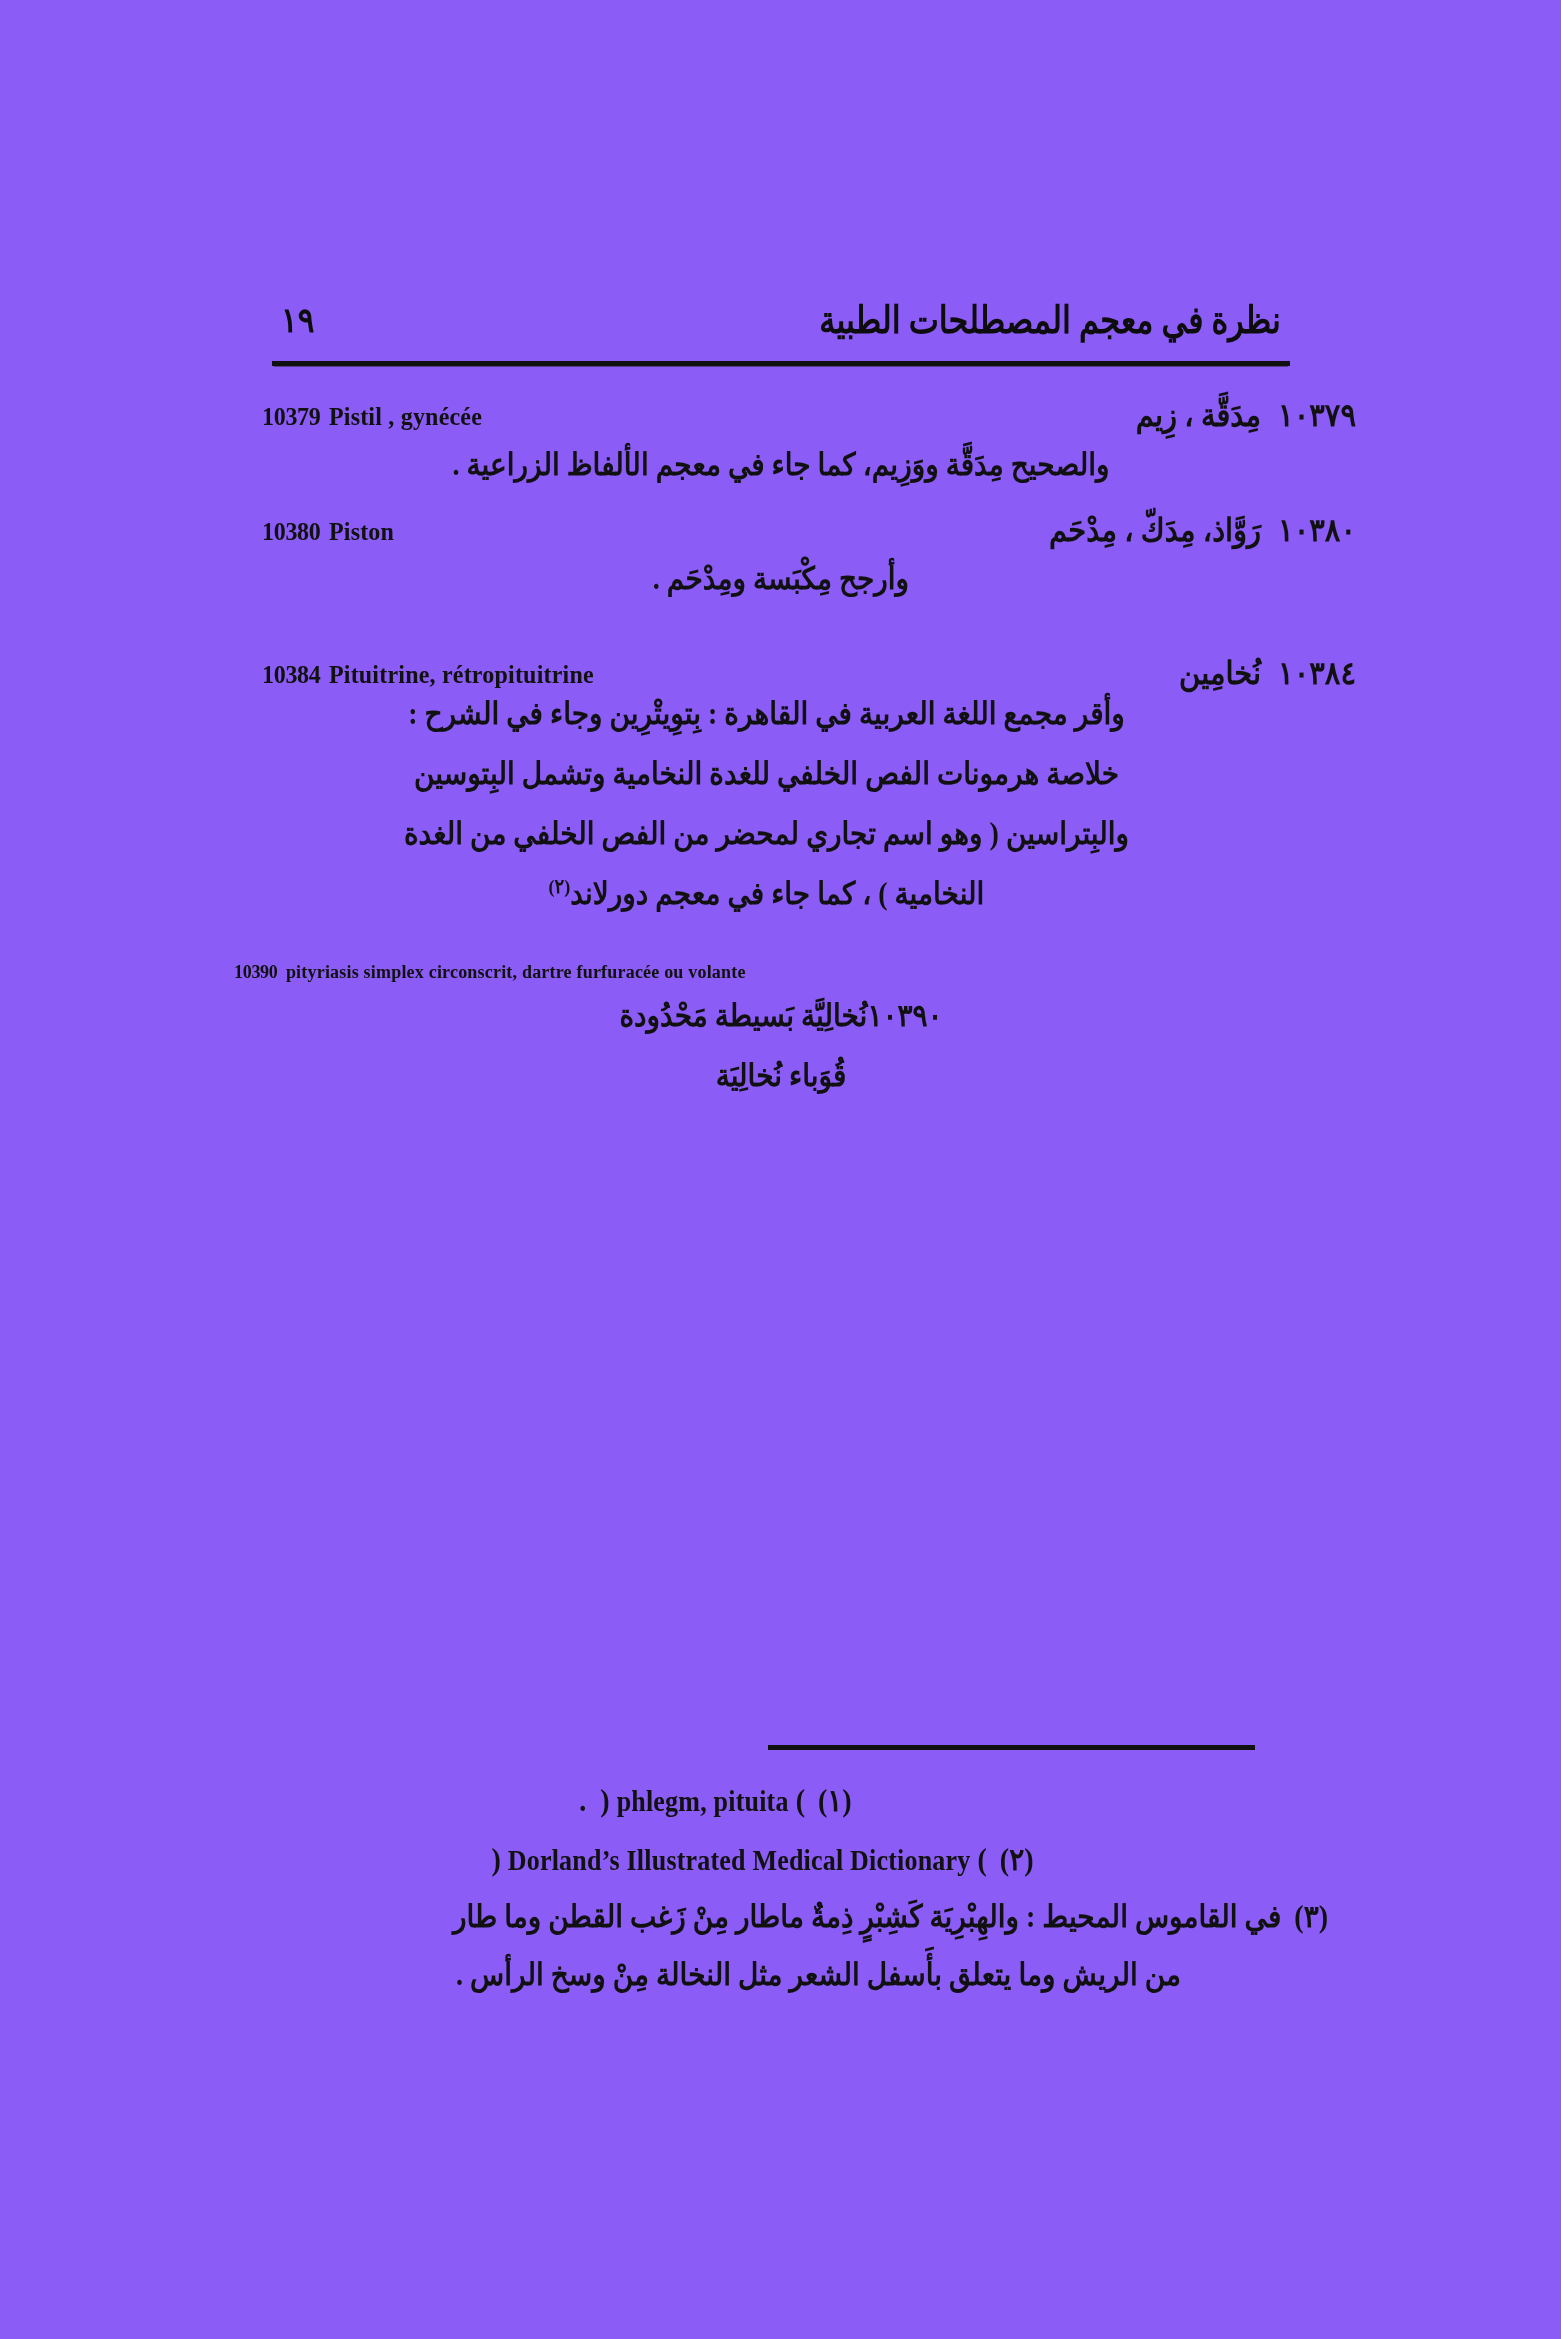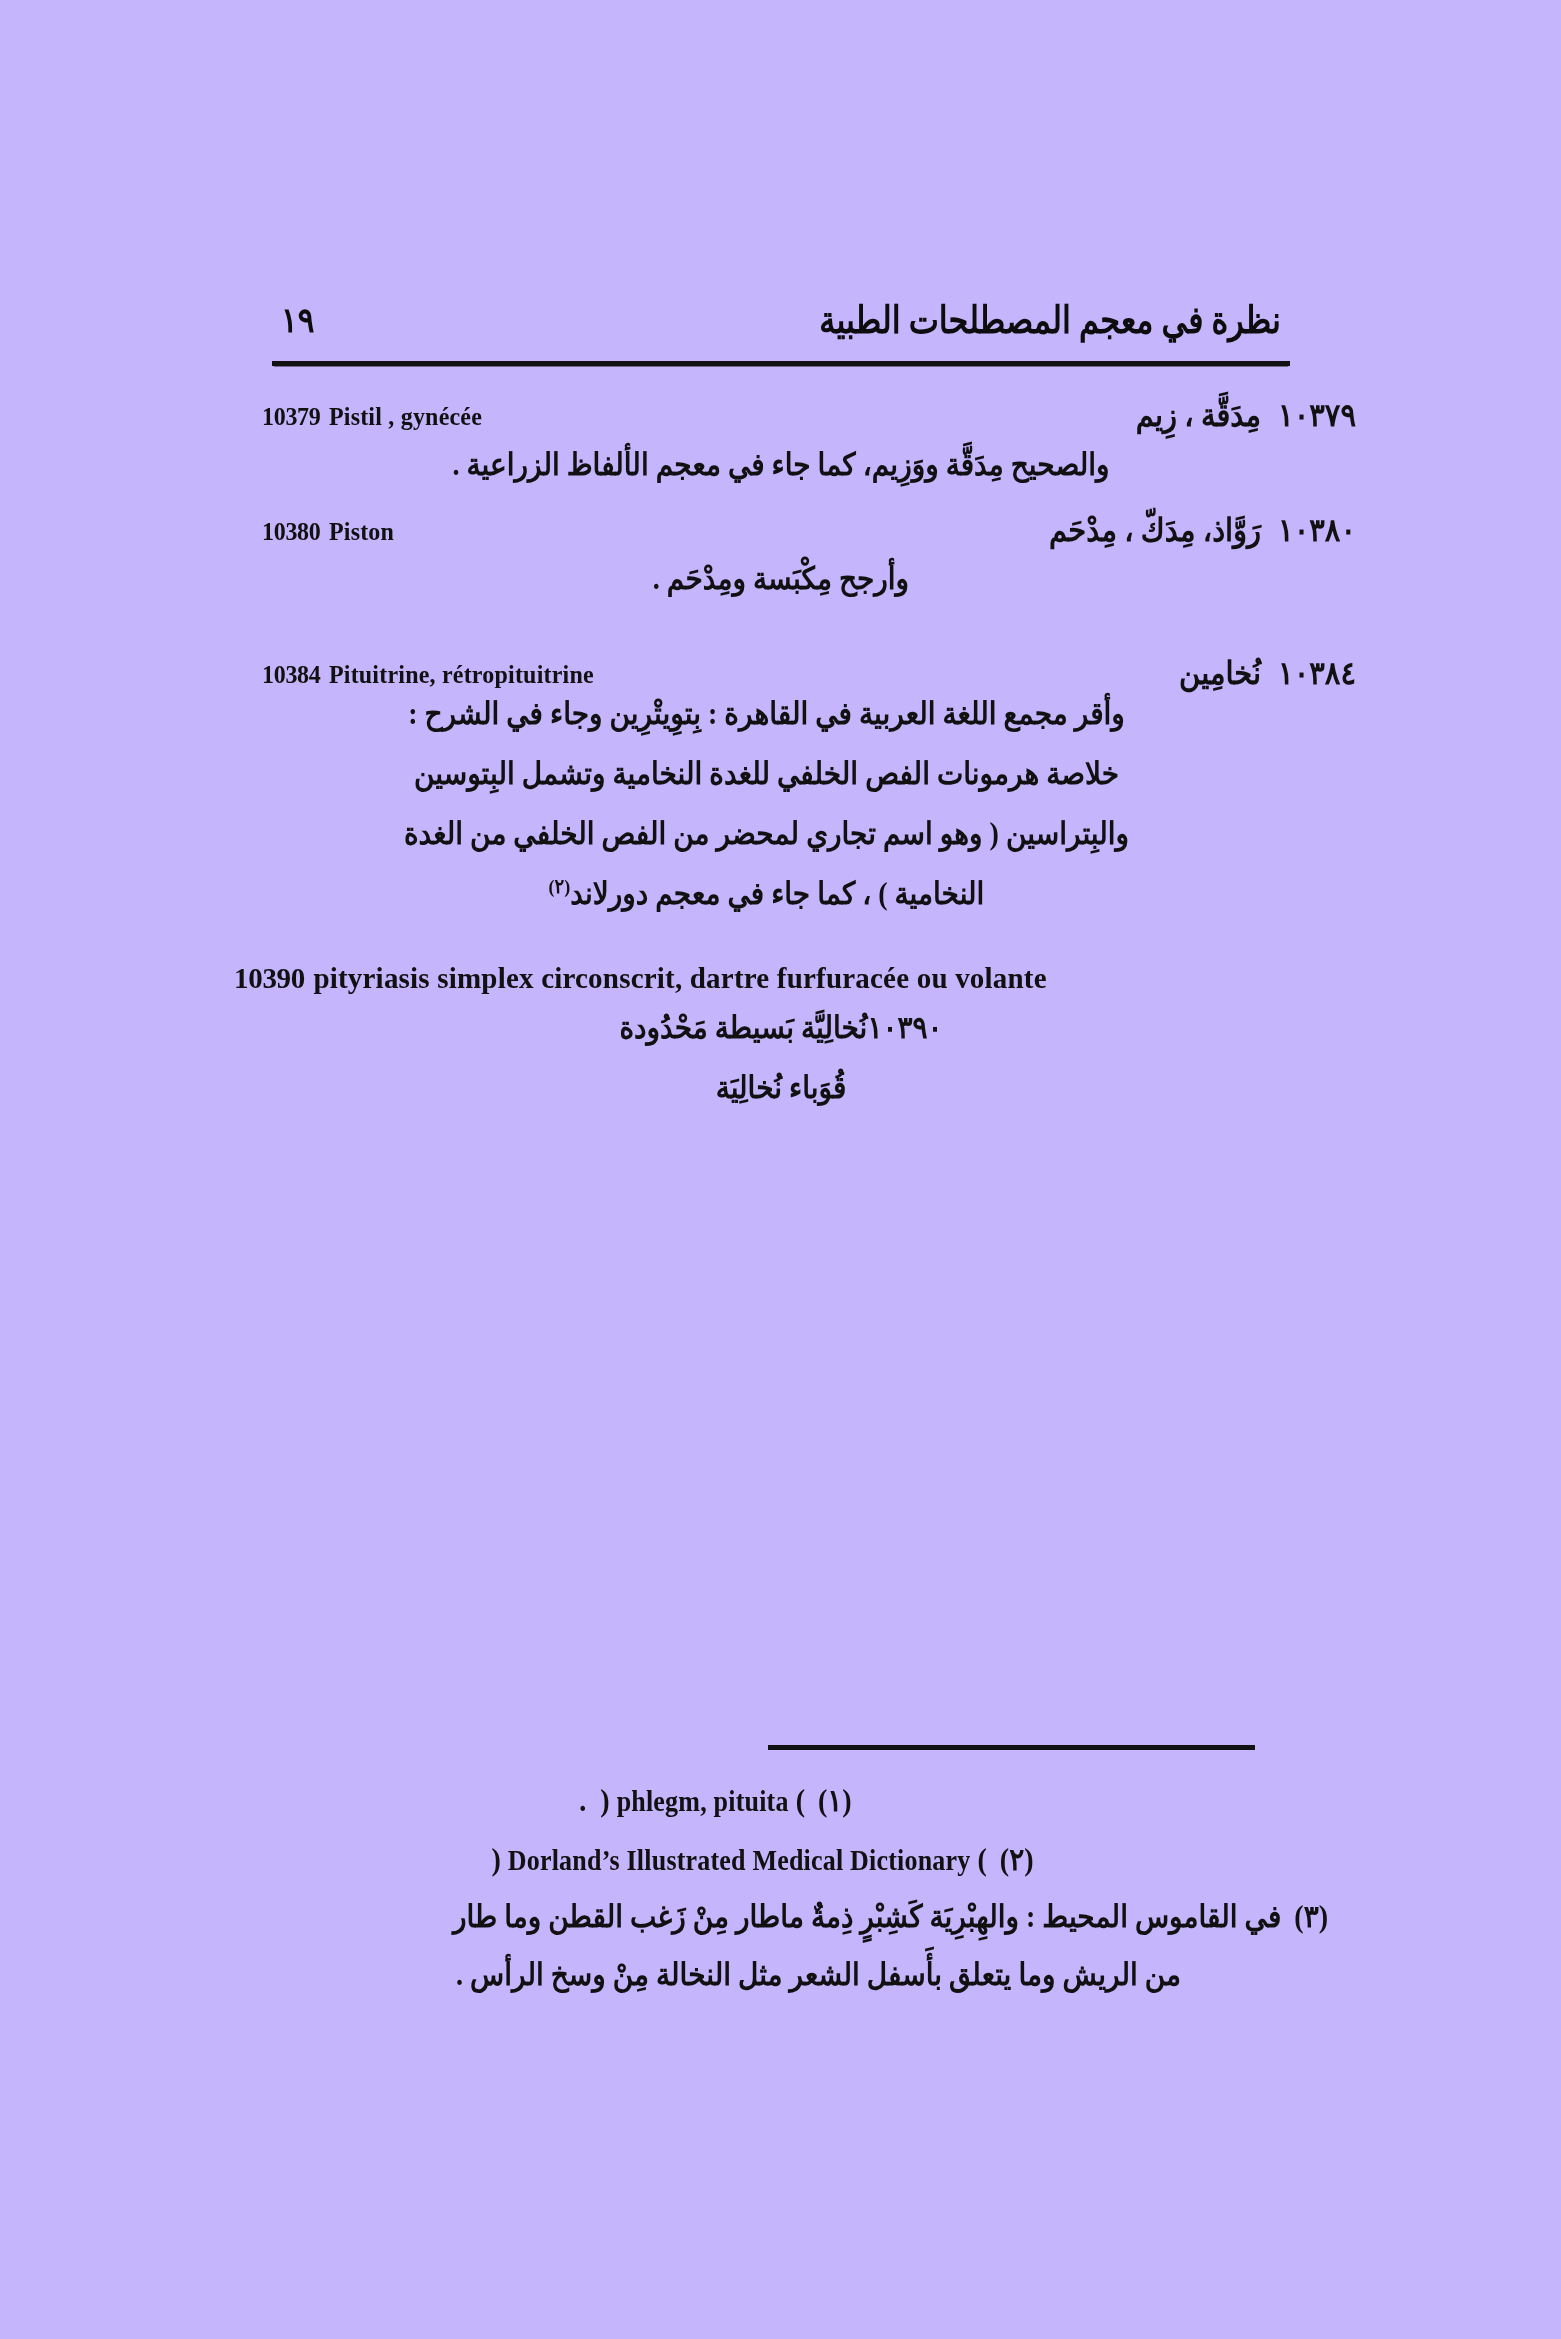--- a/index.html
+++ b/index.html
@@ -5,21 +5,21 @@
   html, body {
     margin: 0;
     padding: 0;
     background: #ffffff;
   }
   .page {
     position: relative;
     width: 1562px;
     height: 2339px;
     margin: 0 auto;
-    background: #c4b5fd;
+    background: #8b5cf6;
     overflow: hidden;
     font-family: "Liberation Serif", "DejaVu Serif", serif;
     color: #0a0a0a;
   }
 
   
   .running-head {
     position: absolute;
     left: 281px;
     right: 281px;
@@ -94,21 +94,21 @@
     transform: scaleY(1.06);
   }
   .latin .num {
     font-weight: 800;
     letter-spacing: -0.3px;
     margin-right: 8.4px;
   }
   .latin .term {
     font-weight: 600;
   }
-  .latin-wide { font-size: 29px; }
+  .latin-wide { font-size: 18px; }
 
   
   .arabic {
     direction: rtl;
     font-family: "Liberation Serif", "DejaVu Serif", serif;
     font-size: 29px;
     font-weight: 700;
     color: #111;
     white-space: nowrap;
     transform: scaleY(1.1);

